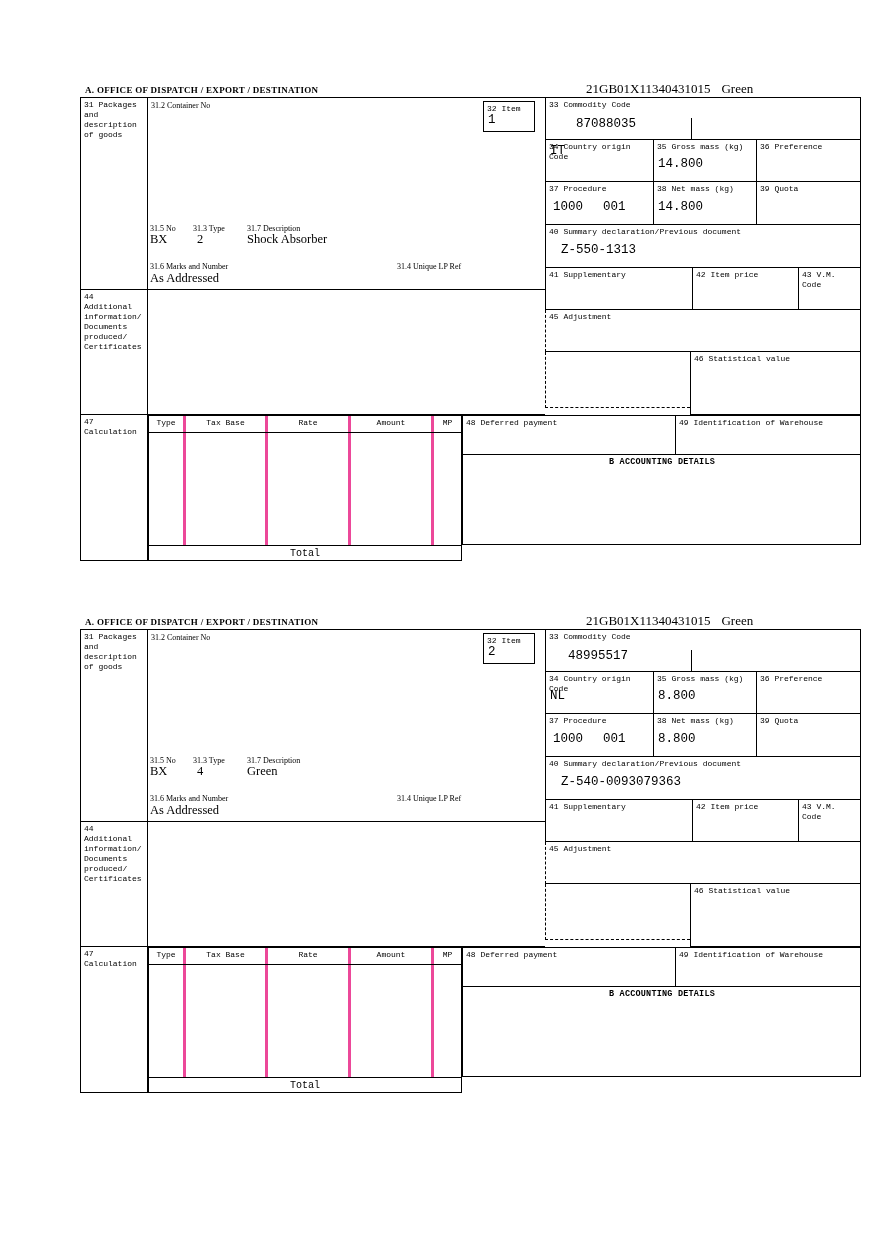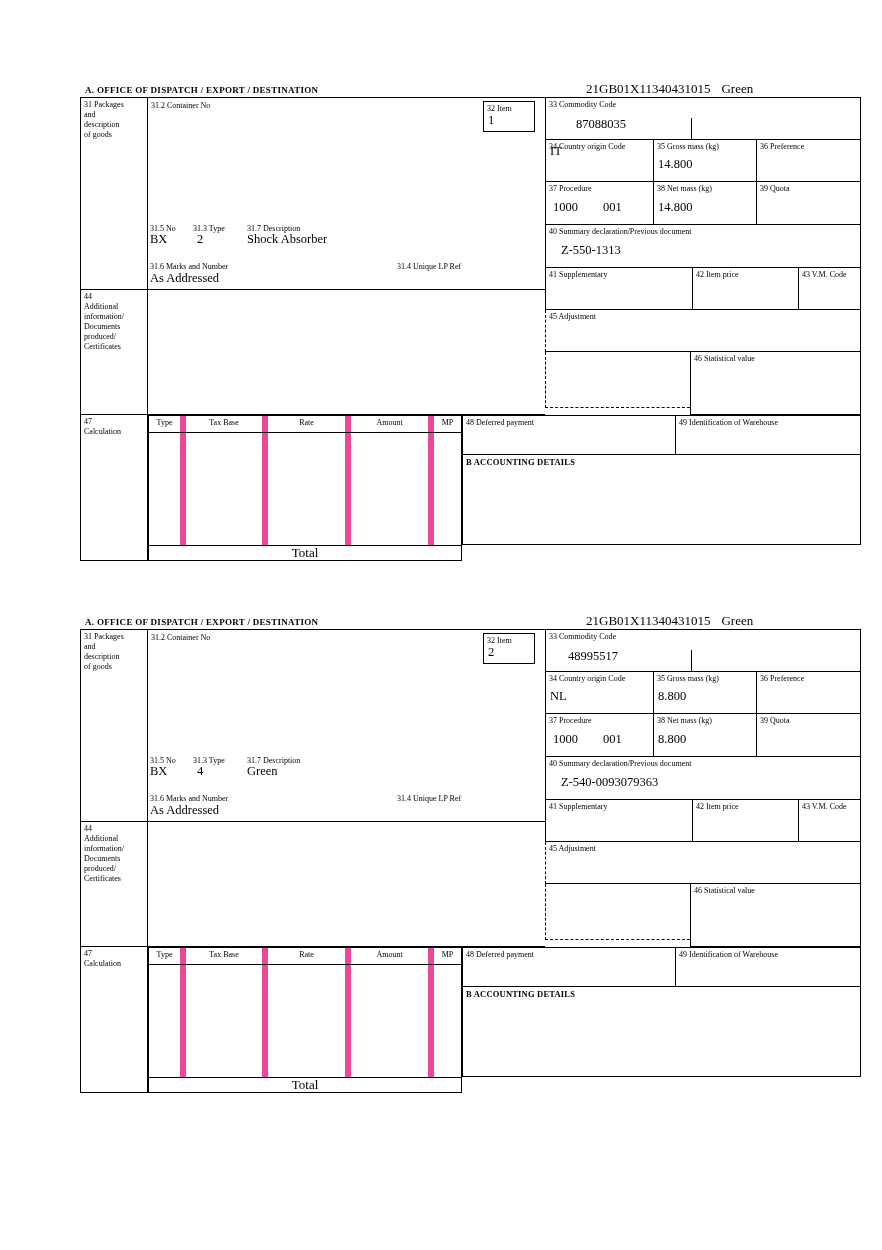--- a/index.html
+++ b/index.html
@@ -9,40 +9,40 @@
     font-family:"Liberation Serif", serif; color:#000;
   }
   .section { position:absolute; left:80px; width:781px; }
   .sec-header { position:relative; height:17px; }
   .hdr-label { position:absolute; left:5px; top:5px; font-size:9px; font-weight:bold; letter-spacing:.3px; }
   .hdr-mrn { position:absolute; left:506px; top:1px; font-size:13px; white-space:nowrap; }
   .hdr-mrn .status { margin-left:11px; }
   .form { position:relative; height:465px; }
 
   .bx { position:absolute; box-sizing:border-box; border:0 solid #000; }
-  .bl { border-left-width:1px; } .bt { border-top-width:1px; }
+  .bl { border-left-width:1px;font-family:Liberation Mono, monospace; } .bt { border-top-width:1px; }
   .br { border-right-width:1px; } .bb { border-bottom-width:1px; }
   .dl { border-left-style:dashed; } .db { border-bottom-style:dashed; }
 
   .lbl { font-size:8px; line-height:1.25; padding:2px 2px 0 3px; }
   .pre { white-space:pre-line; }
-  .acct { font-weight:bold; font-size:8.5px; letter-spacing:.2px; }
+  .acct { font-weight:bold; font-size:8.5px; letter-spacing:.2px;text-align:center; }
   .val { position:absolute; font-size:12.5px; line-height:1.1; white-space:nowrap; }
   .slbl { position:absolute; font-size:8px; white-space:nowrap; }
   .vline { position:absolute; width:1px; background:#000; }
 
   .table { display:flex; flex-direction:column; }
   .trow { display:flex; }
   .thead { height:16px; border-bottom:1px solid #000; }
   .tbodyr { flex:1; border-bottom:1px solid #000; }
   .tfoot { height:14px; display:flex; align-items:center; justify-content:center; }
-  .tc { box-sizing:border-box; border-right:6px solid #ec4899; font-size:8px; text-align:center; padding-top:2px; }
+  .tc { box-sizing:border-box; border-right:3px solid #ec4899; font-size:8px; text-align:center; padding-top:2px; }
   .tc:last-child { border-right:0; }
   .w1 { width:37px; } .w2 { width:82px; } .w3 { width:83px; } .w4 { width:83px; } .w5 { flex:1; }
-  .totallbl { font-size:13px; }
+  .totallbl { font-size:10px; }
 </style>
 </head>
 <body>
 
 <div id="sections">
 <div class="section" style="top: 80px;">
   <div class="sec-header">
     <div class="hdr-label">A.  OFFICE OF DISPATCH / EXPORT / DESTINATION</div>
     <div class="hdr-mrn"><span>21GB01X11340431015</span><span class="status">Green</span></div>
   </div>

